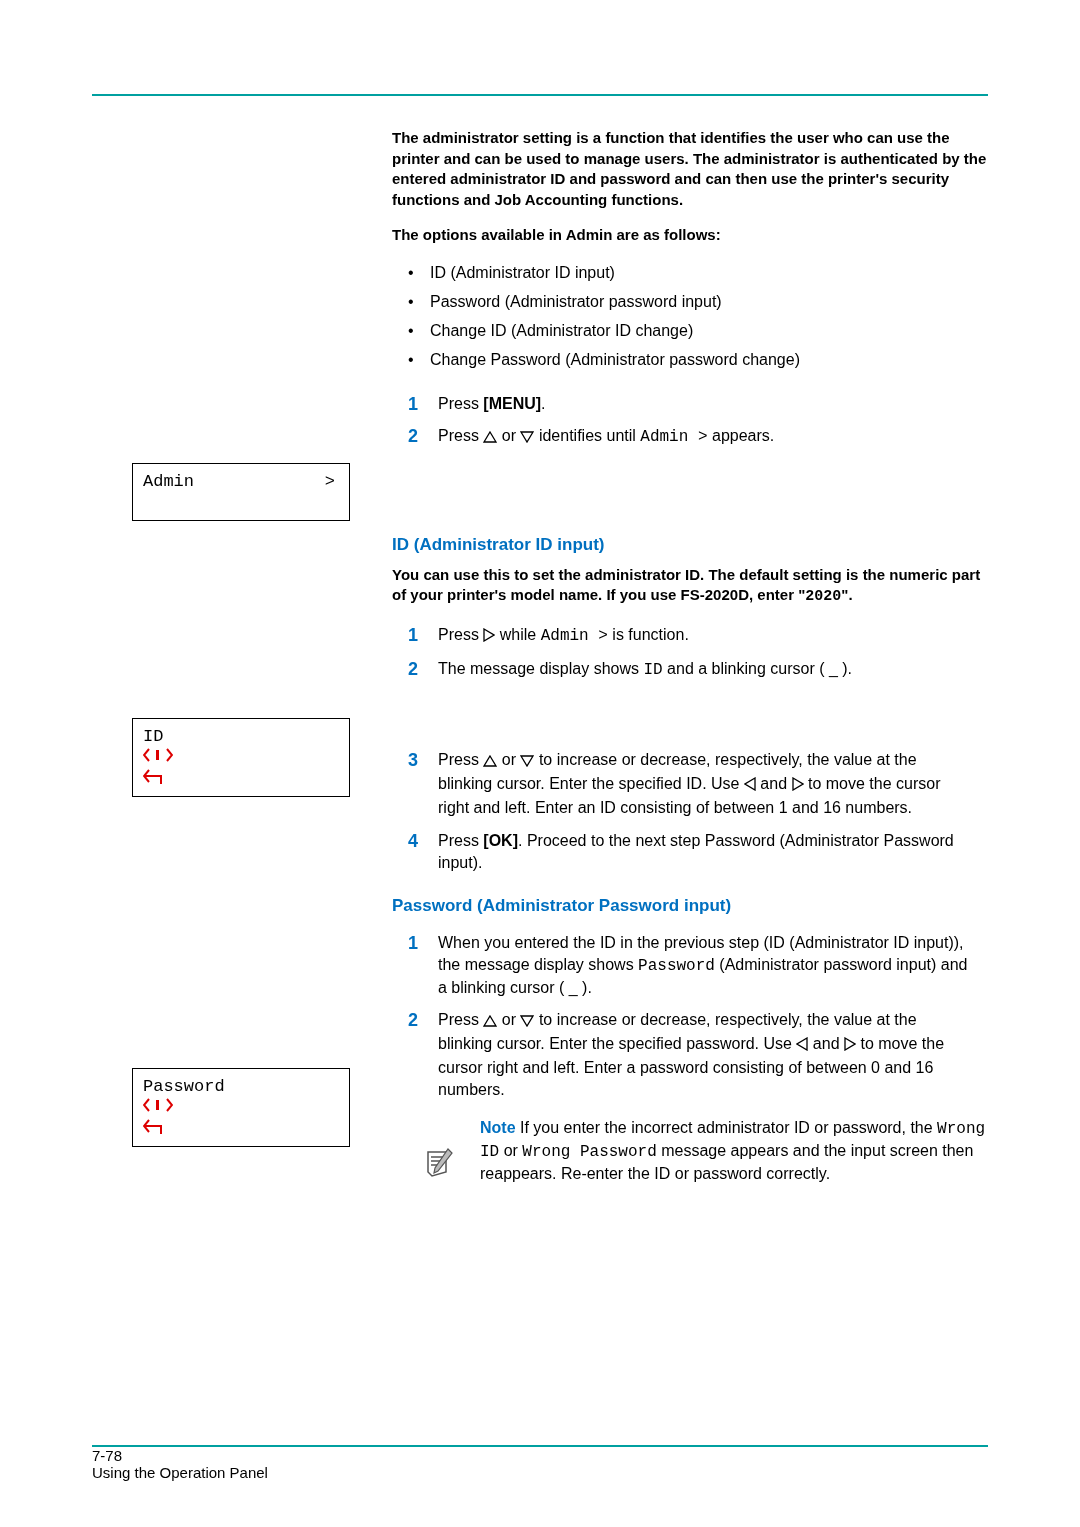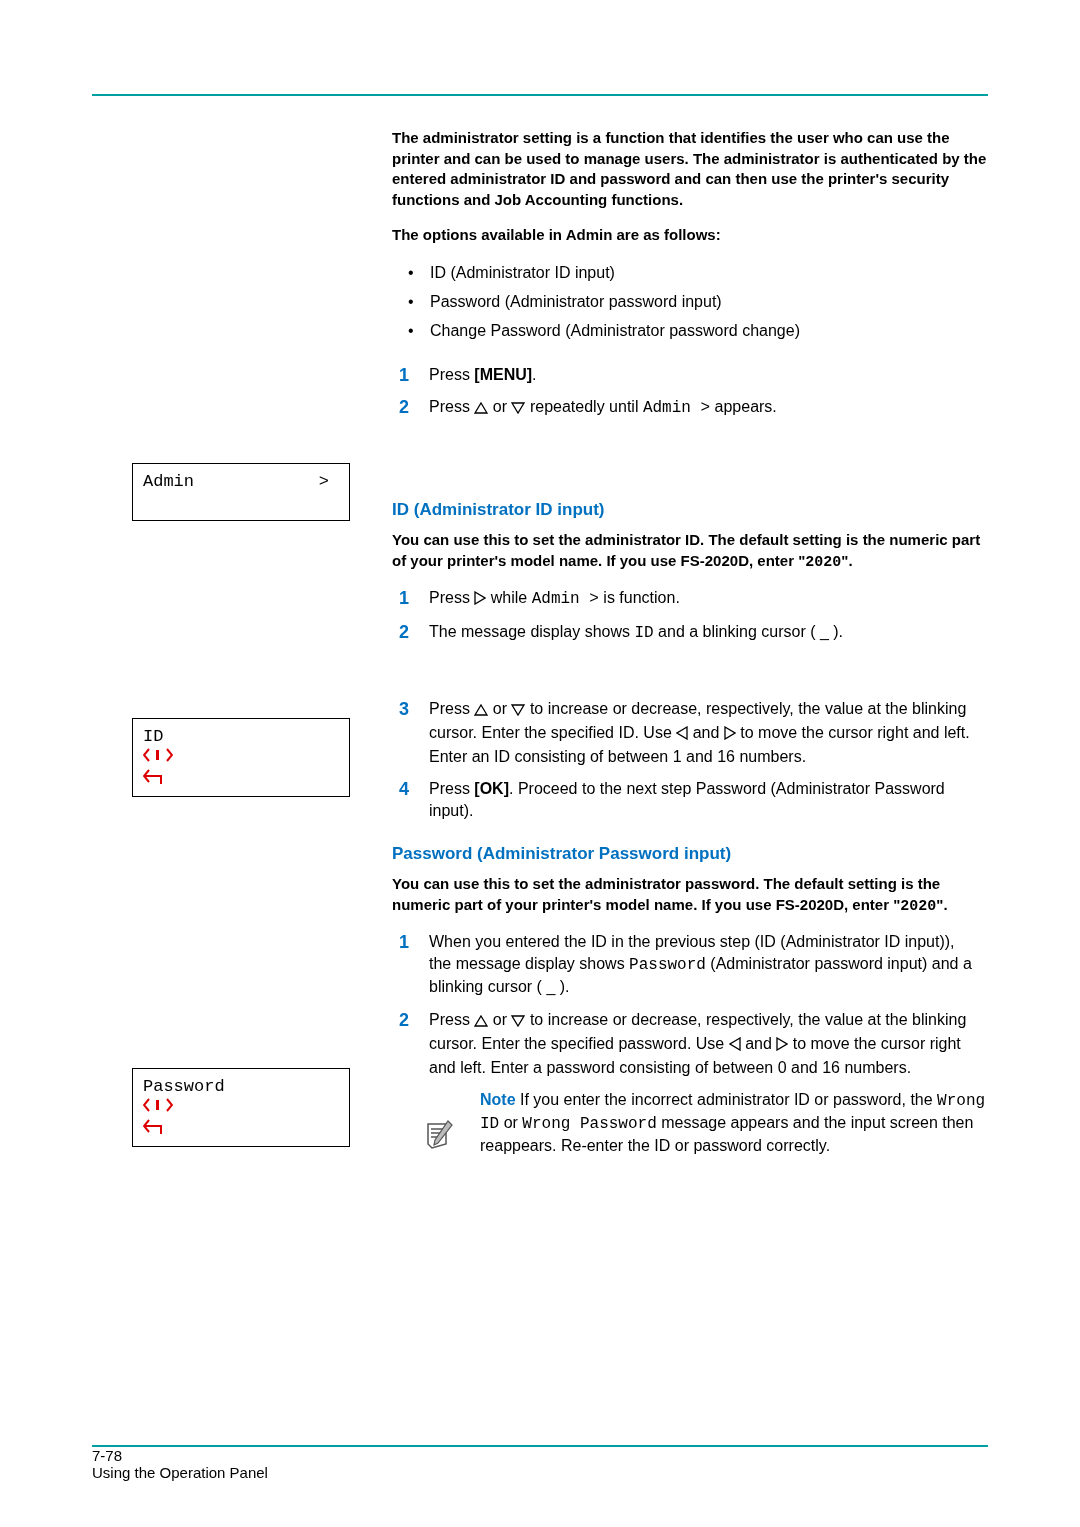--- a/index.html
+++ b/index.html
@@ -52,21 +52,21 @@
   }
   ul.bullets li::before {
     content: "•";
     position: absolute;
     left: 0;
     top: 0;
     font-size: 16px;
   }
   ol.steps {
     list-style: none;
-    margin: 7px;
+    margin: 16px;
     padding: 0;
     counter-reset: step;
   }
   ol.steps > li {
     font-size: 16px;
     line-height: 1.38;
     position: relative;
     padding-left: 30px;
     margin-bottom: 10px;
     counter-increment: step;
@@ -88,21 +88,21 @@
     font-weight: bold;
     margin: 22px 0 10px 0;
   }
 
   
   .lcd {
     position: absolute;
     left: 40px;
     width: 218px;
     border: 1px solid #000;
-    padding: 8px 20px 8px 10px;
+    padding: 8px 14px 8px 10px;
     font-family: "Courier New", monospace;
     font-size: 17px;
     background: #fff;
   }
   .lcd .gt { float: right; }
   .lcd .icons {
     margin-top: 2px;
     line-height: 1;
   }
   .red-arrows {
@@ -202,33 +202,34 @@
 
   <div class="right-col">
 
 
     <p class="body">The administrator setting is a function that identifies the user who can use the printer and can be used to manage users. The administrator is authenticated by the entered administrator ID and password and can then use the printer's security functions and Job Accounting functions.</p>
     <p class="body">The options available in Admin are as follows:</p>
 
     <ul class="bullets">
       <li>ID (Administrator ID input)</li>
       <li>Password (Administrator password input)</li>
+      <li>Change ID (Administrator ID change)</li>
       <li>Change Password (Administrator password change)</li>
     </ul>
 
     <ol class="steps">
       <li>
         <span>Press </span><span class="bold">[MENU]</span><span>.</span>
       </li>
       <li>
         <span>Press </span><span class="inline-tri"><svg width="14" height="12">
               <path d="M7 1 L13 11 L1 11 Z" fill="none" stroke="#000" stroke-width="1.3"></path>
             </svg></span><span> or </span><span class="inline-tri"><svg width="14" height="12">
               <path d="M1 1 L13 1 L7 11 Z" fill="none" stroke="#000" stroke-width="1.3"></path>
-            </svg></span><span> repeatedly until </span><span class="mono">Admin &gt;</span><span> appears.</span>
+            </svg></span><span> identifies until </span><span class="mono">Admin &gt;</span><span> appears.</span>
       </li>
     </ol>
 
     <div style="height: 48px"></div>
 
     <h3 class="sub-title">ID (Administrator ID input)</h3>
     <p class="body">
       <span>You can use this to set the administrator ID. The default setting is the numeric part of your printer's model name. If you use FS-2020D, enter "</span><span class="mono">2020</span><span>".</span>
     </p>
 
@@ -256,23 +257,20 @@
             </svg></span><span> and </span><span class="inline-tri"><svg width="12" height="14">
               <path d="M1 1 L11 7 L1 13 Z" fill="none" stroke="#000" stroke-width="1.3"></path>
             </svg></span><span> to move the cursor right and left. Enter an ID consisting of between 1 and 16 numbers.</span>
       </li>
       <li>
         <span>Press </span><span class="bold">[OK]</span><span>. Proceed to the next step Password (Administrator Password input).</span>
       </li>
     </ol>
 
     <h3 class="sub-title">Password (Administrator Password input)</h3>
-    <p class="body">
-      <span>You can use this to set the administrator password. The default setting is the numeric part of your printer's model name. If you use FS-2020D, enter "</span><span class="mono">2020</span><span>".</span>
-    </p>
 
     <ol class="steps">
       <li>
         <span>When you entered the ID in the previous step (ID (Administrator ID input)), the message display shows </span><span class="mono">Password</span><span> (Administrator password input) and a blinking cursor ( _ ).</span>
       </li>
       <li>
         <span>Press </span><span class="inline-tri"><svg width="14" height="12">
               <path d="M7 1 L13 11 L1 11 Z" fill="none" stroke="#000" stroke-width="1.3"></path>
             </svg></span><span> or </span><span class="inline-tri"><svg width="14" height="12">
               <path d="M1 1 L13 1 L7 11 Z" fill="none" stroke="#000" stroke-width="1.3"></path>

